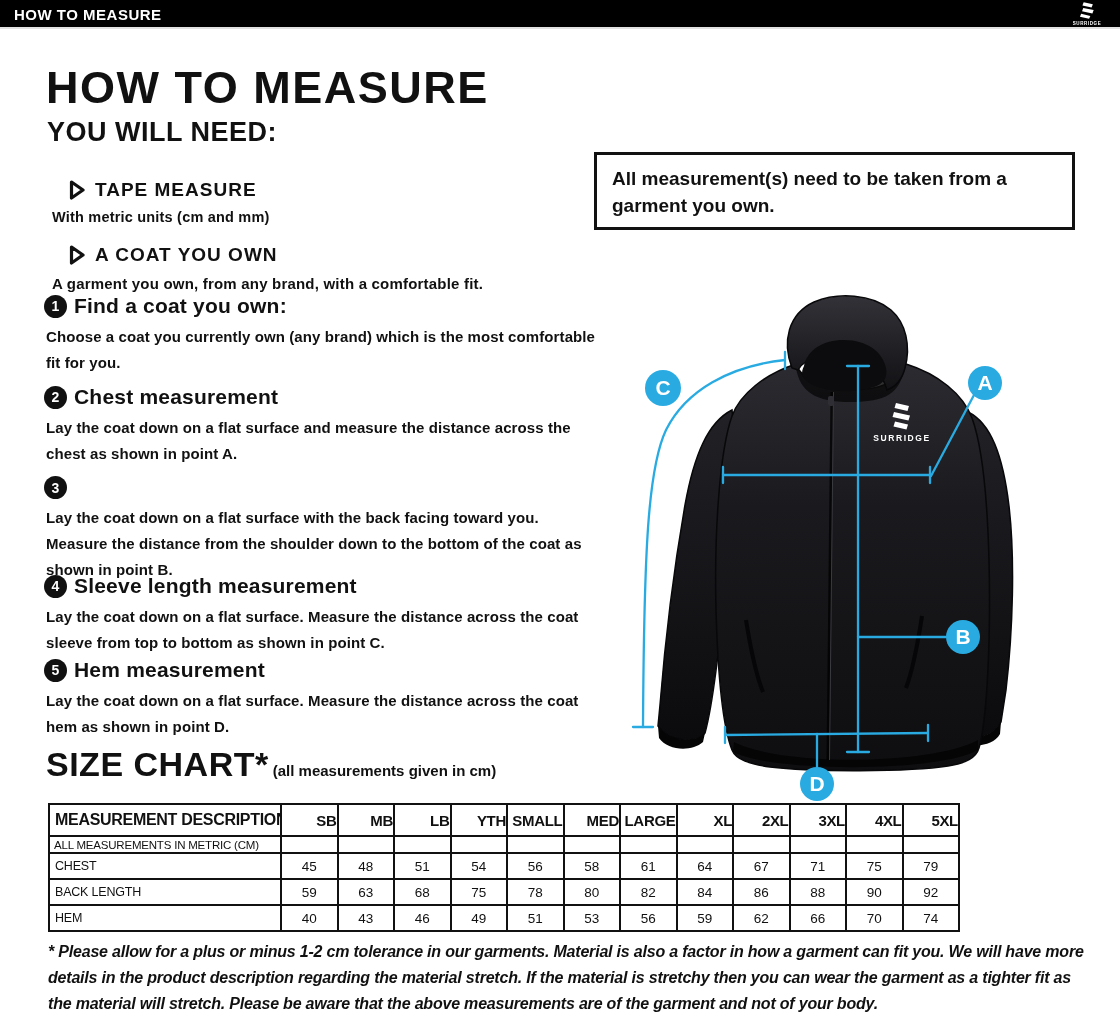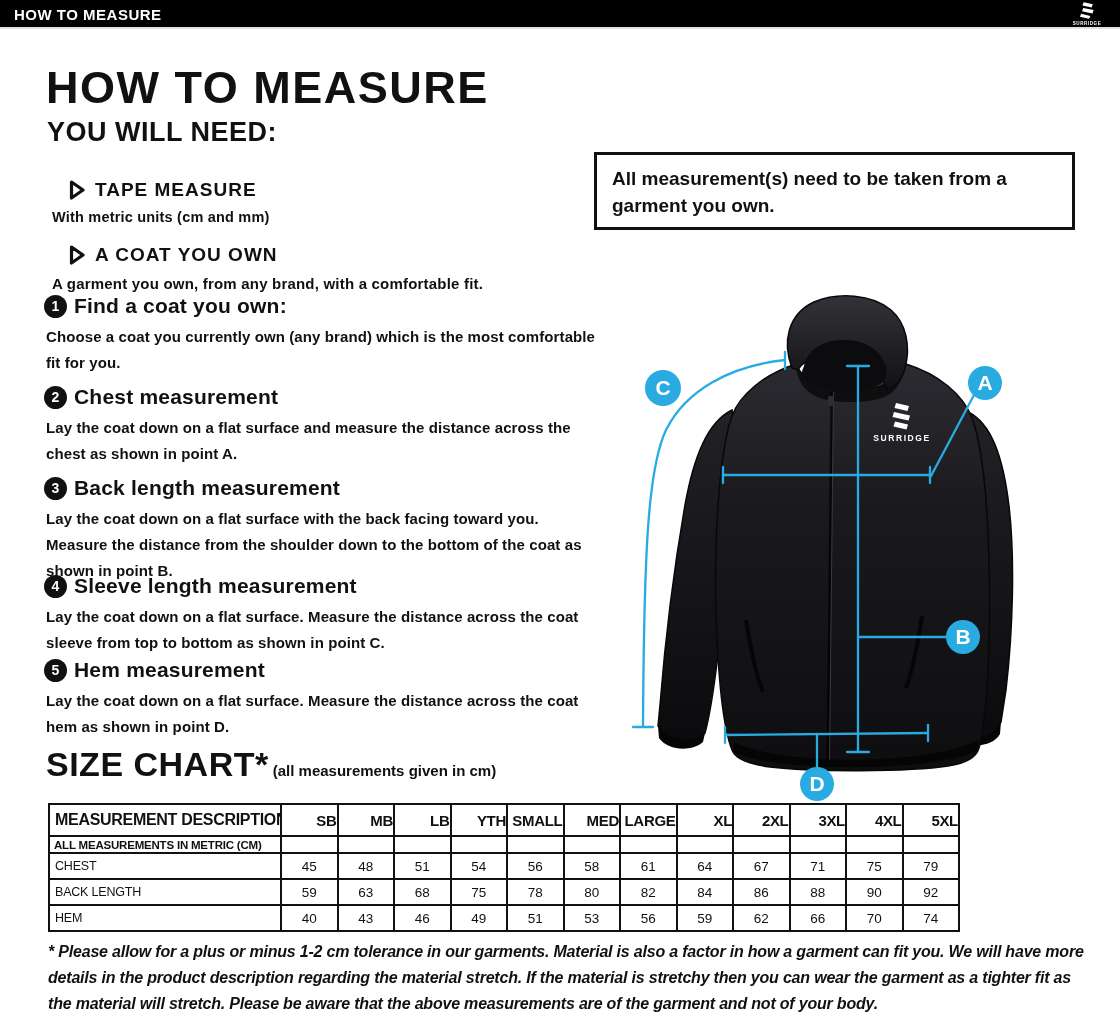--- a/index.html
+++ b/index.html
@@ -40,21 +40,21 @@
 
   
   #size-chart-head { position:absolute; left:46px; top:745px; display:flex; align-items:baseline; gap:4px; }
   #size-chart-title { font-size:34px; font-weight:700; letter-spacing:.5px; }
   #size-chart-sub { font-size:15px; font-weight:700; }
   #size-table { position:absolute; left:48px; top:803px; width:912px; border-collapse:collapse; table-layout:fixed; }
   #size-table th, #size-table td { border:2px solid #111; text-align:center; font-family:"Liberation Sans","DejaVu Sans",sans-serif; overflow:hidden; white-space:nowrap; }
   #size-table col.desc-col { width:232px; }
   #size-table thead th { font-size:15px; font-weight:700; height:32px; letter-spacing:-.3px;text-align:right; }
   #size-table thead th:first-child { text-align:left; padding-left:5px; font-size:16px; }
-  #size-table .metric-row td { height:17px; font-size:11.5px; font-weight:700; text-align:left; padding-left:4px; letter-spacing:-.2px; }
+  #size-table .metric-row td { height:17px; font-size:11.5px; font-weight:400; text-align:left; padding-left:4px; letter-spacing:-.2px; }
   #size-table .data-row td { height:26px; font-size:13.5px; font-weight:400; }
   #size-table .data-row td:first-child { text-align:left; padding-left:5px; font-size:12.5px; letter-spacing:-.2px; }
 
   
   #footnote { position:absolute; left:48px; top:939px; width:1036px; font-size:16px; font-weight:700; font-style:italic; line-height:1.63; letter-spacing:-.2px; }
 </style>
 </head>
 <body>
 
 <div id="topbar">
@@ -103,21 +103,20 @@
 <div class="step" id="step-2">
   <div class="step-head">
     <span class="step-num">2</span>
     <span class="step-title">Chest measurement</span>
   </div>
   <div class="step-body">Lay the coat down on a flat surface and measure the distance across the chest as shown in point A.</div>
 </div>
 <div class="step" id="step-3">
   <div class="step-head">
     <span class="step-num">3</span>
-    <span class="step-title">Back length measurement</span>
   </div>
   <div class="step-body">Lay the coat down on a flat surface with the back facing toward you. Measure the distance from the shoulder down to the bottom of the coat as shown in point B.</div>
 </div>
 <div class="step" id="step-4">
   <div class="step-head">
     <span class="step-num">4</span>
     <span class="step-title">Sleeve length measurement</span>
   </div>
   <div class="step-body">Lay the coat down on a flat surface. Measure the distance across the coat sleeve from top to bottom as shown in point C.</div>
 </div>

